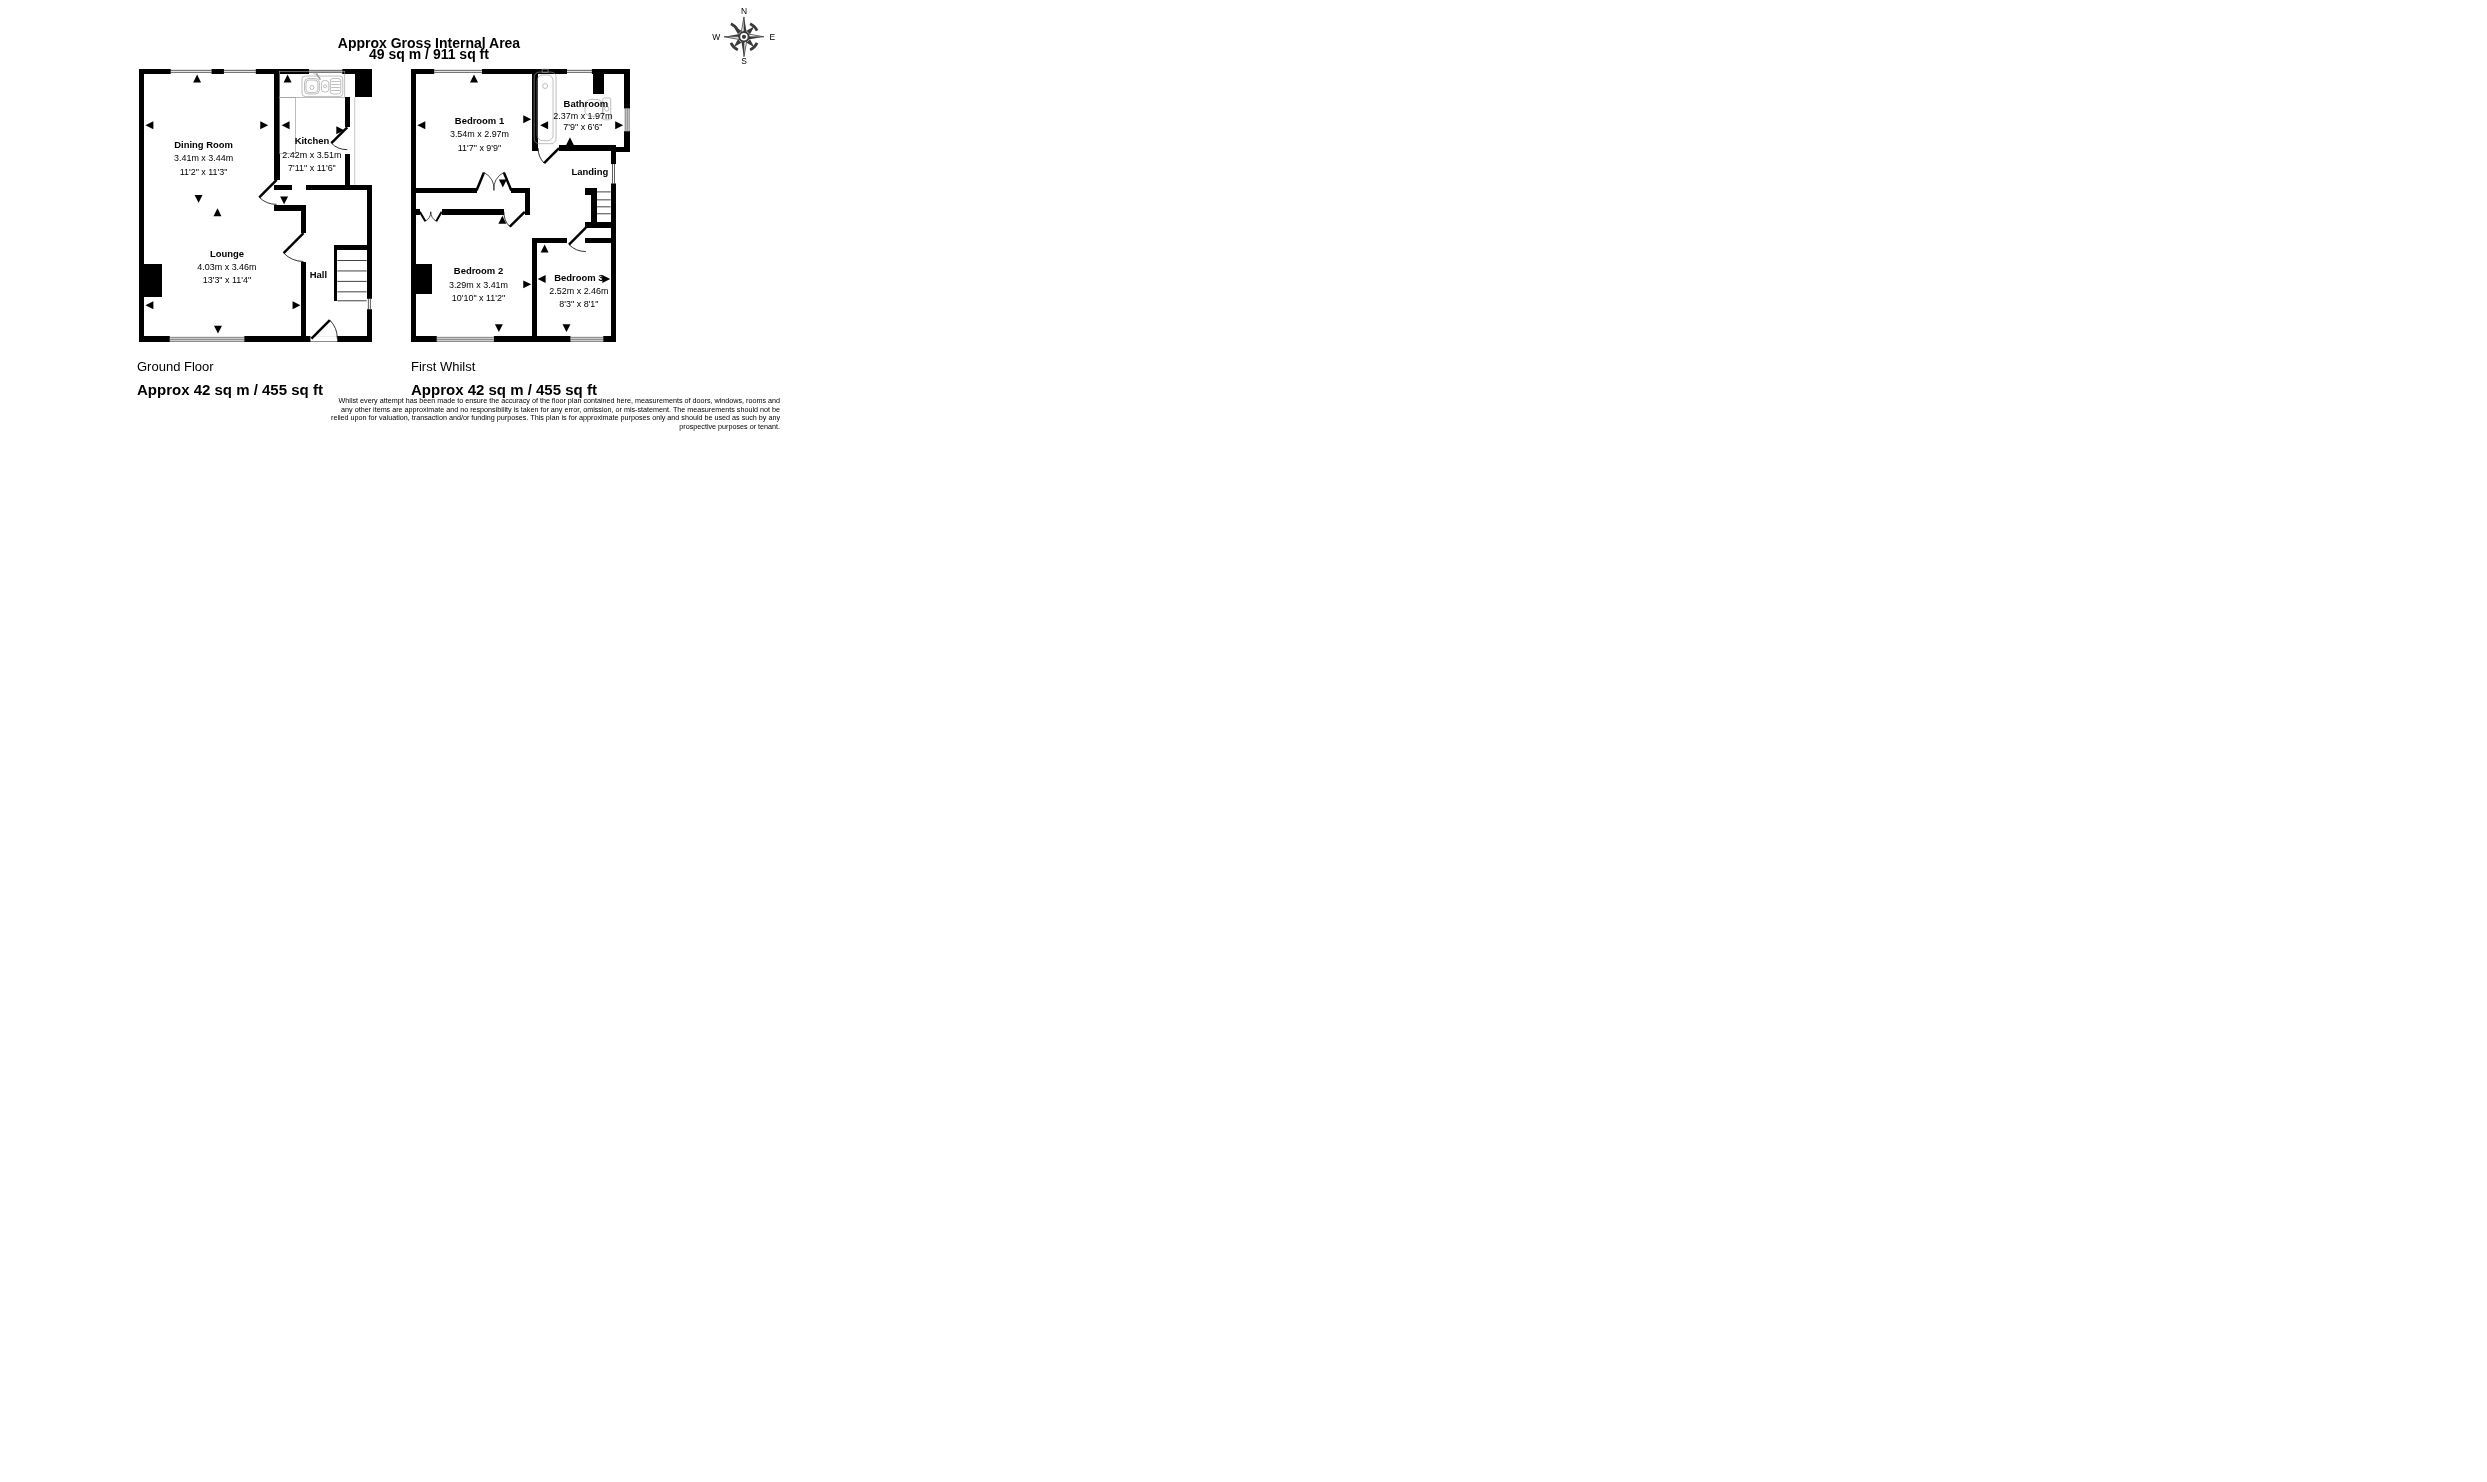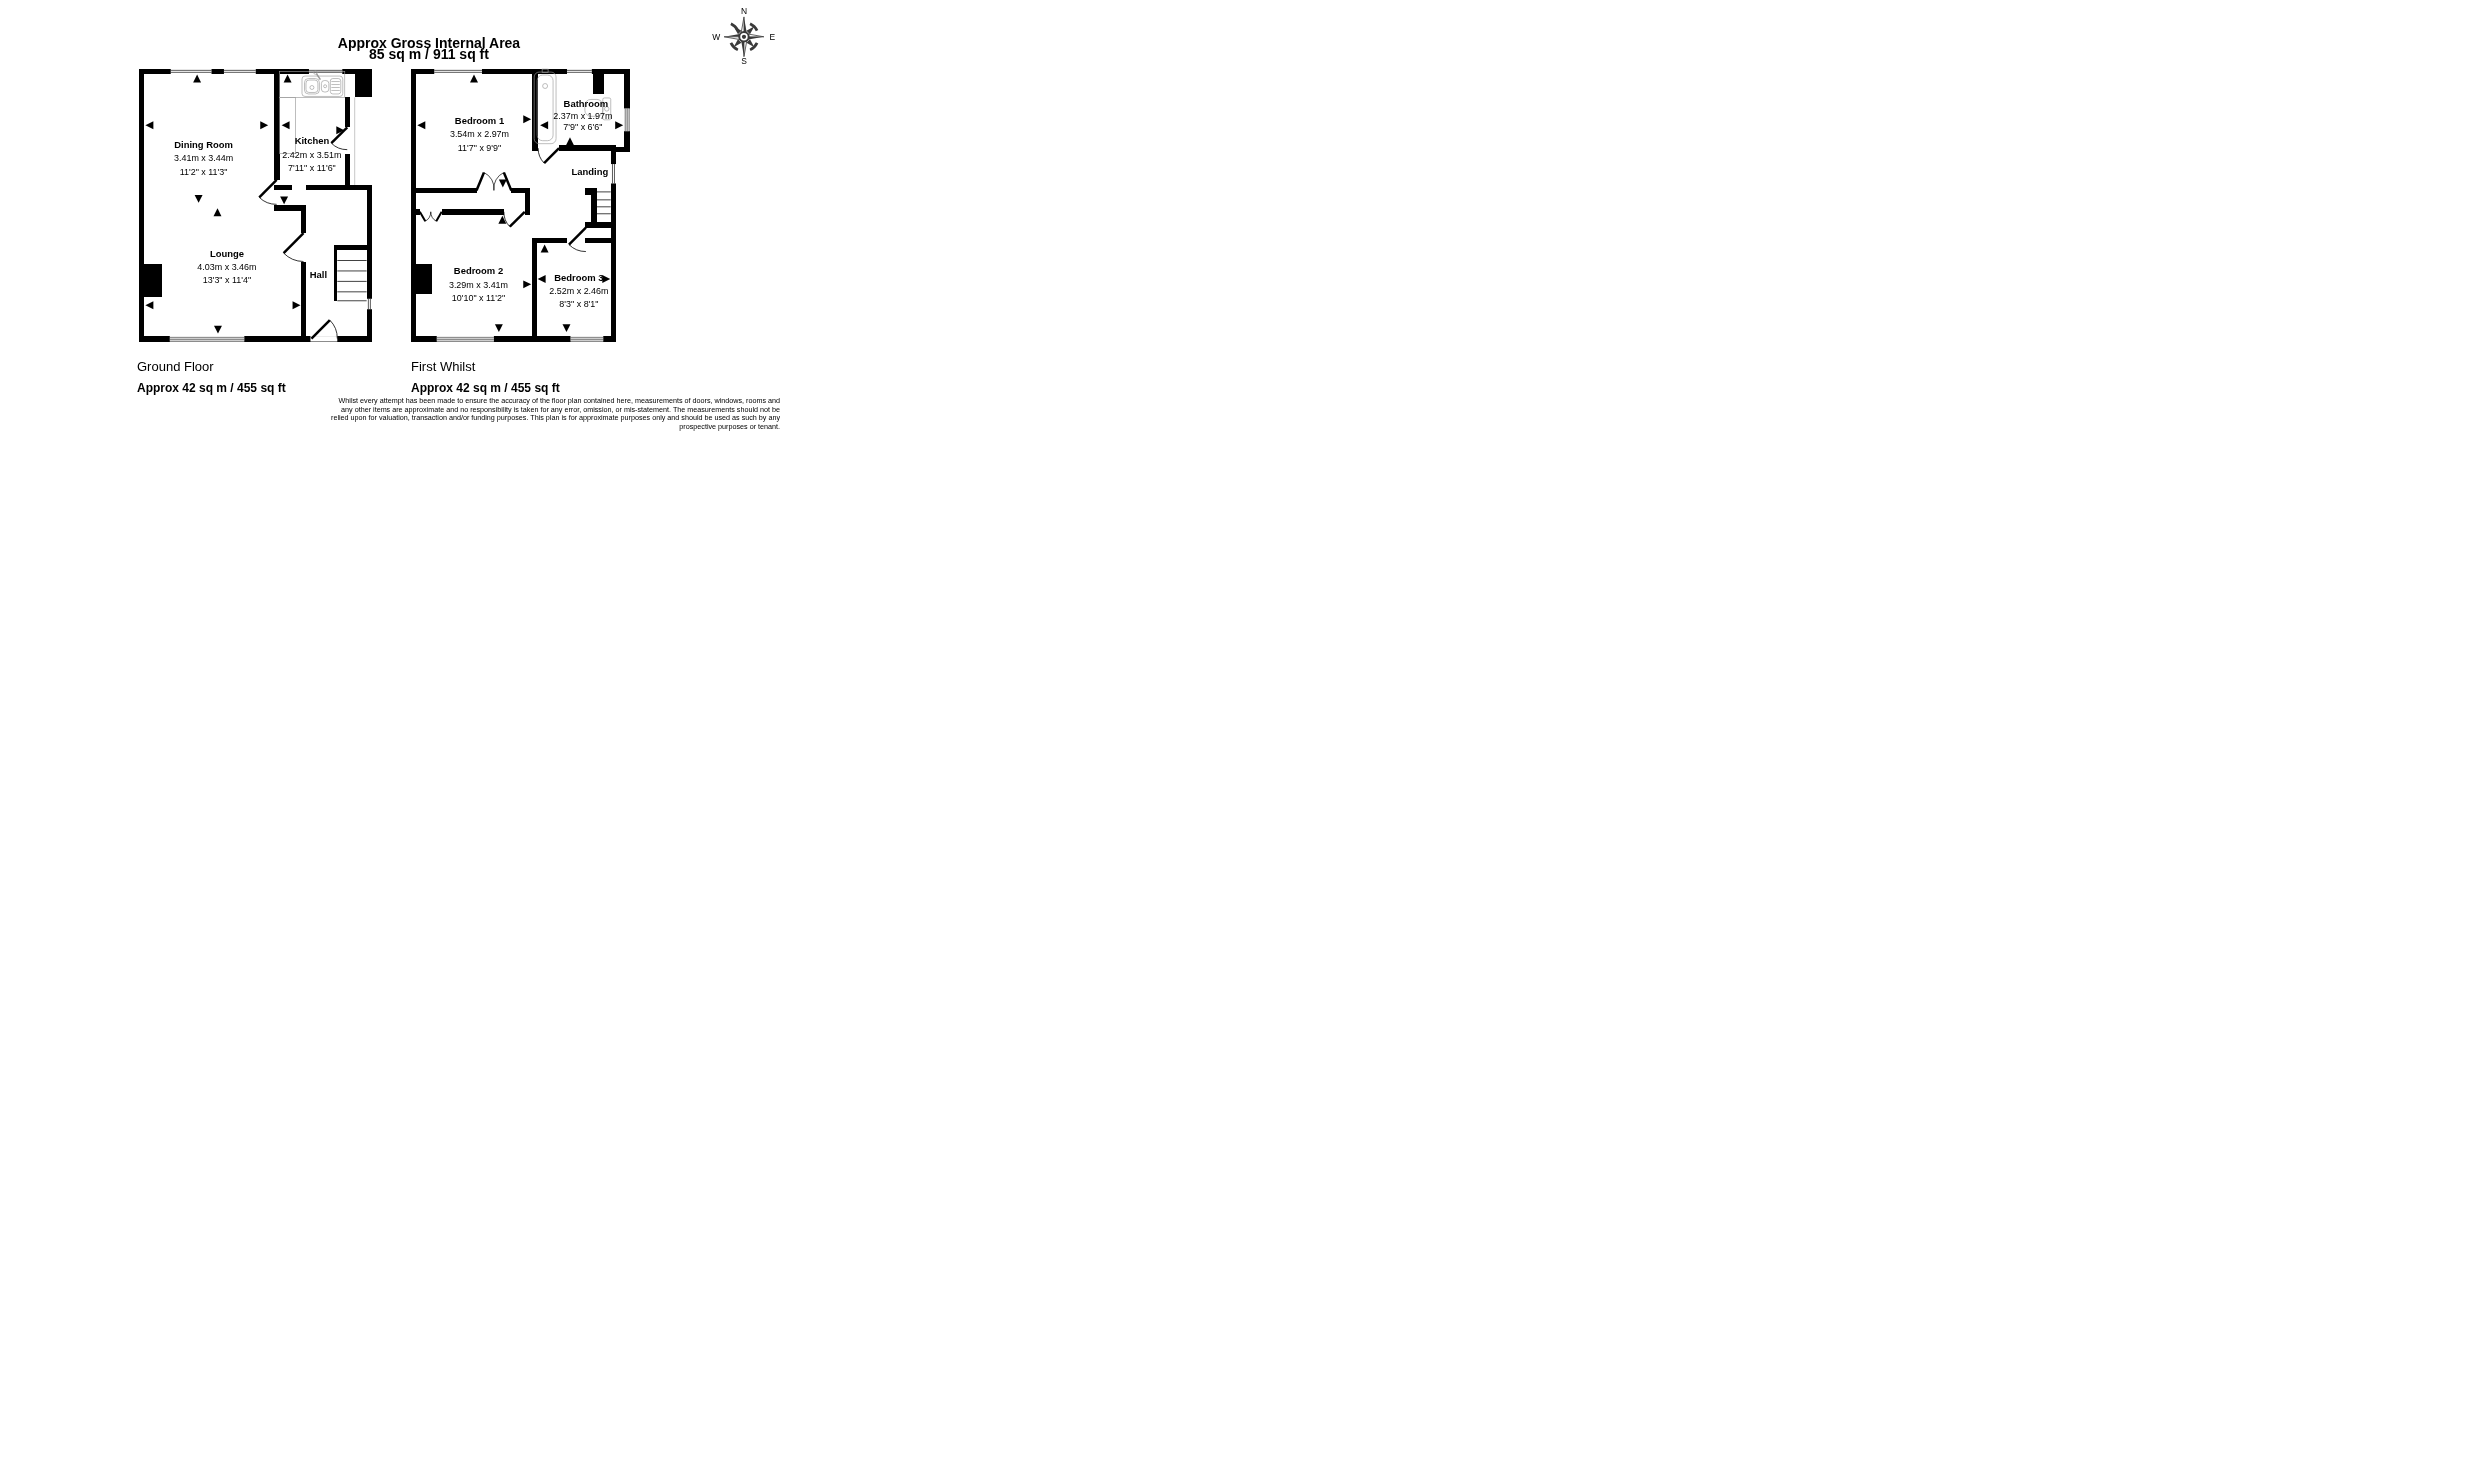--- a/index.html
+++ b/index.html
@@ -1,32 +1,32 @@
 <!DOCTYPE html>
 <html style="font-size:8px"><head>
 <meta charset="utf-8">
 <style>
   html,body{margin:0;padding:0;background:#fff;}
   body{width:780px;height:437px;position:relative;font-family:"Liberation Sans",sans-serif;color:#000;overflow:hidden;}
   .title{position:absolute;left:280px;top:38px;width:298px;text-align:center;font-size:14px;font-weight:bold;line-height:11.4px;}
   .caption{position:absolute;font-size:13px;}
-  .caption-area{position:absolute;font-size:12px;font-weight:bold;}
+  .caption-area{position:absolute;font-size:15px;font-weight:bold;}
   .disclaimer{position:absolute;left:0;top:397px;width:780px;text-align:right;font-size:7.2px;line-height:8.6px;}
   svg{position:absolute;left:0;top:0;}
   .rname{font-size:19px;font-weight:bold;}
   .rdim{font-size:18px;}
   .compass-letter{font-size:17px;fill:#3a3a3a;}
   text{fill:#000;}
 </style>
 </head>
 <body>
 
 <div class="title">
   <div>Approx Gross Internal Area</div>
-  <div>85 sq m / 911 sq ft</div>
+  <div>49 sq m / 911 sq ft</div>
 </div>
 
 <svg width="780" height="437" viewBox="0 0 1568 879">
 
   <g>
     <g fill="#000" shape-rendering="crispEdges">
       <rect x="279" y="138" width="469" height="11"></rect>
       <rect x="279" y="138" width="11" height="549"></rect>
       <rect x="279" y="676" width="469" height="11"></rect>
       <rect x="714" y="138" width="34" height="58"></rect>

